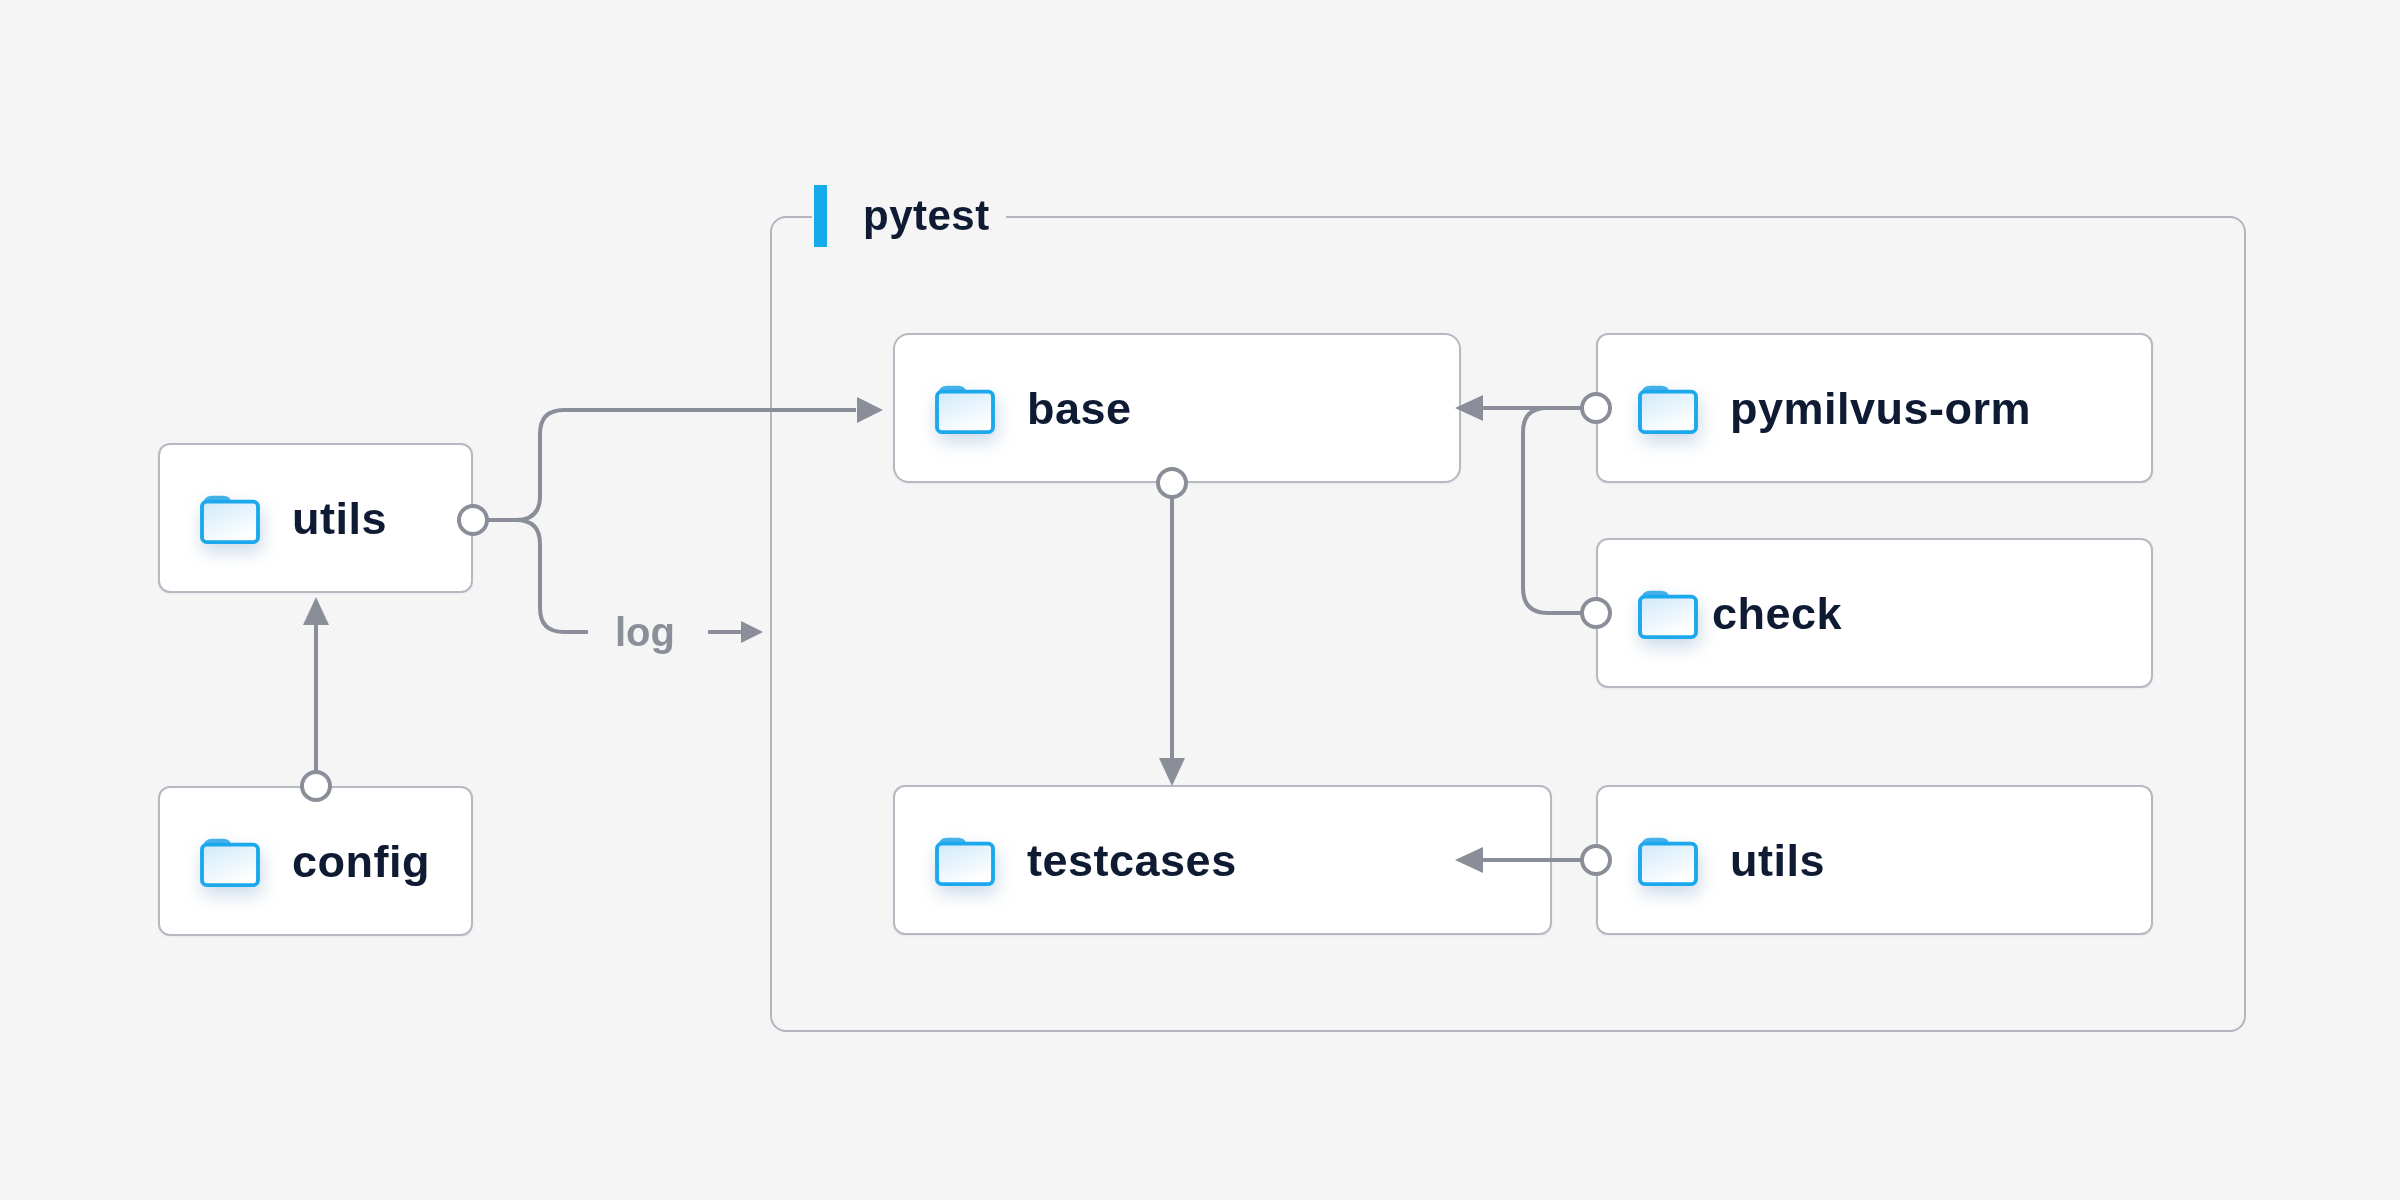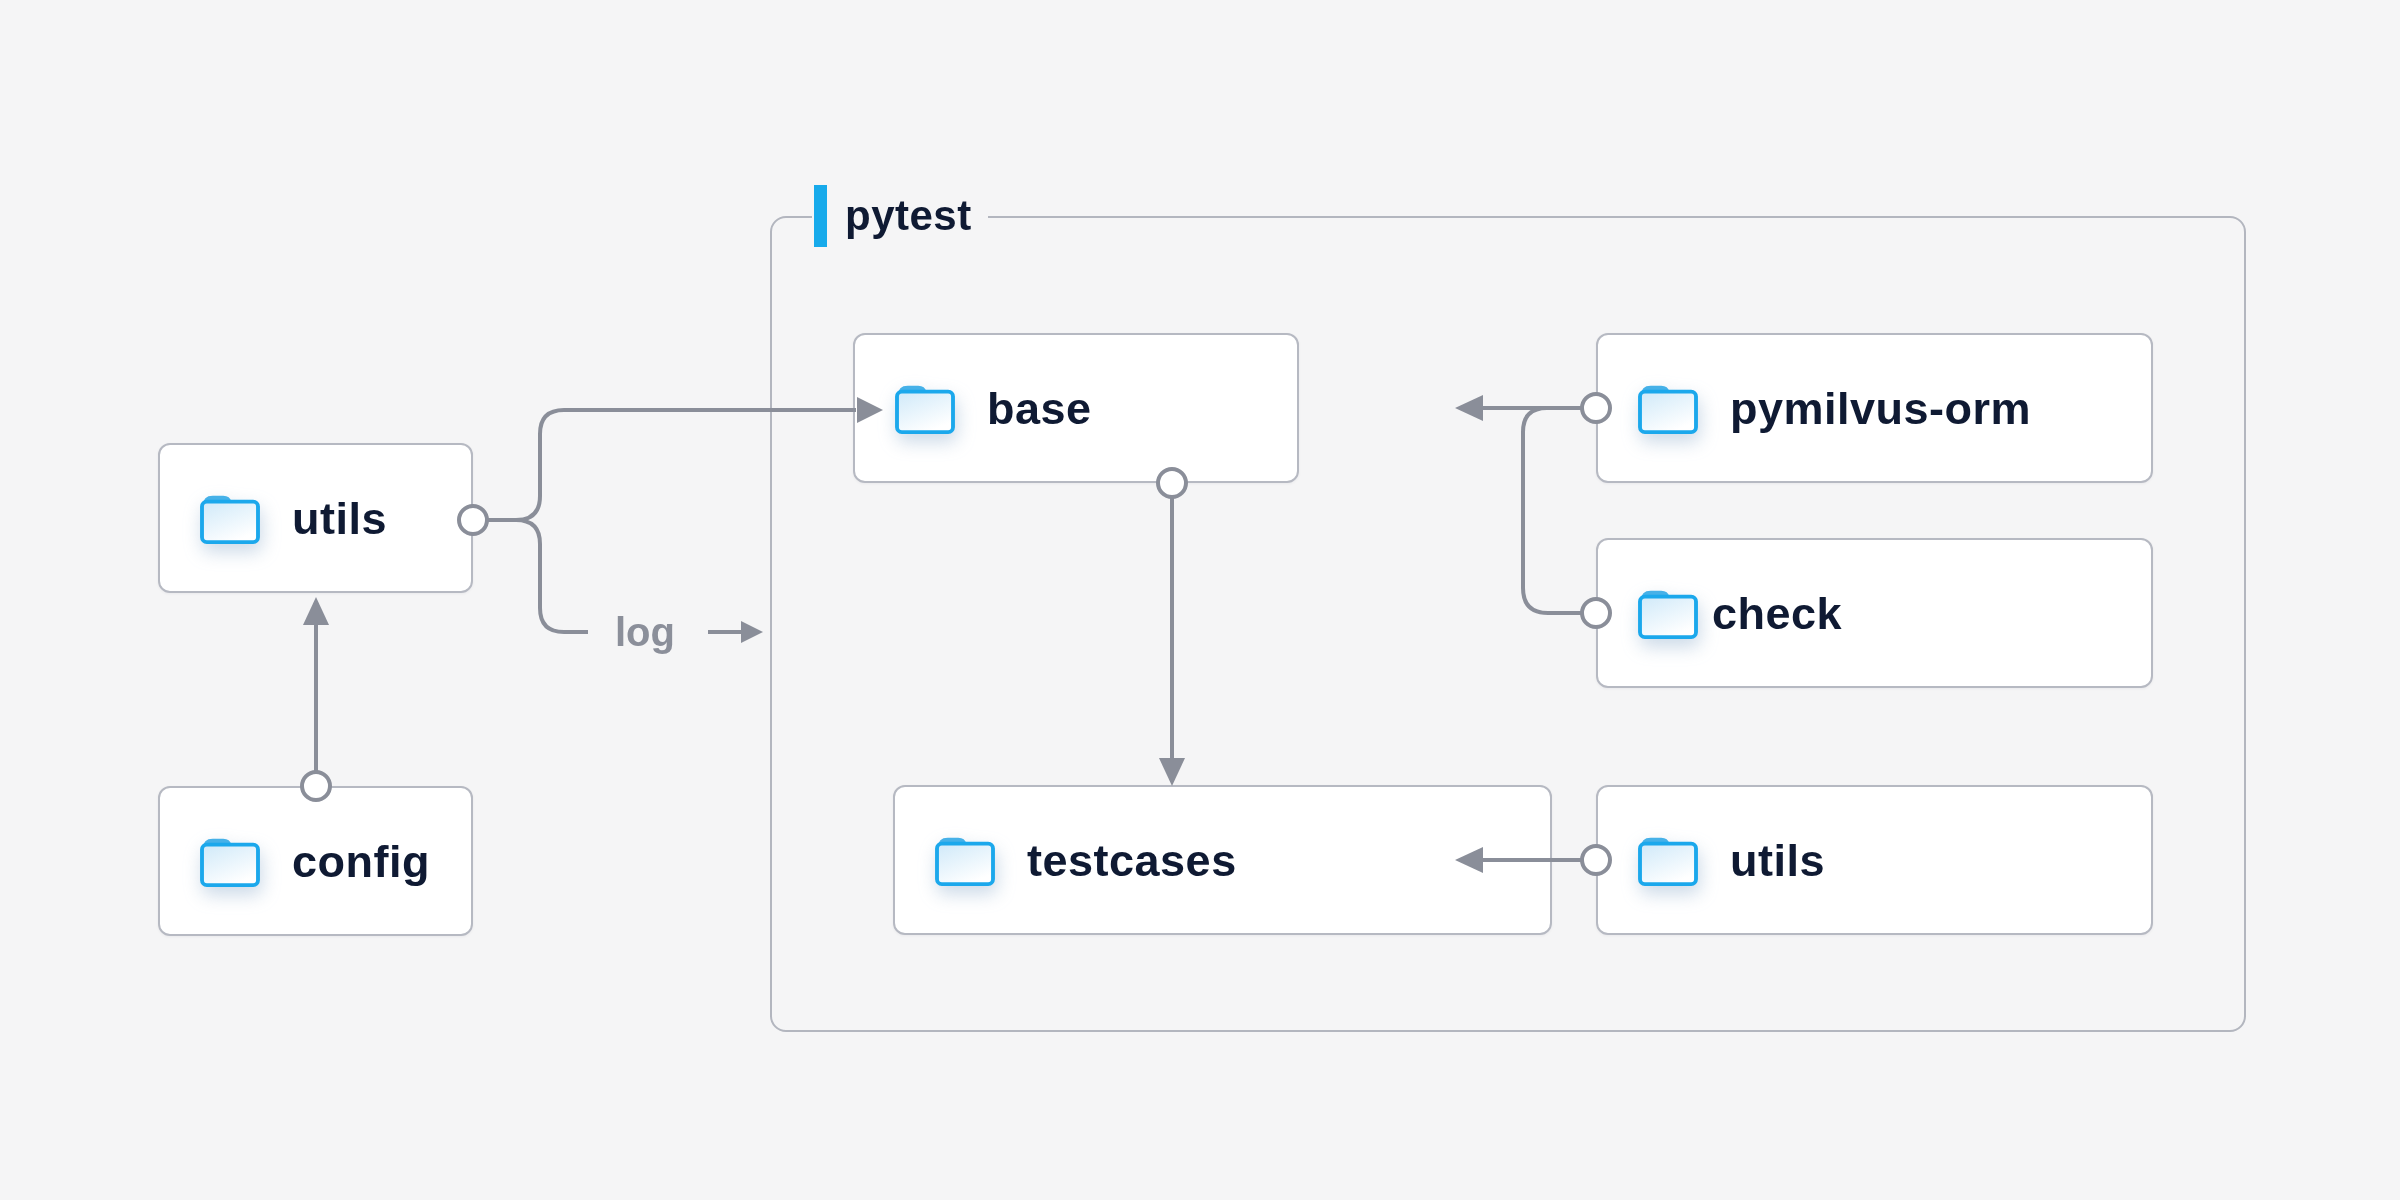--- a/index.html
+++ b/index.html
@@ -19,21 +19,21 @@
     border: 2.5px solid #b3b6bf;
     border-radius: 16px;
     box-sizing: border-box;
   }
   .group-label {
     position: absolute;
     left: 812px; top: 185px;
     height: 62px;
     display: flex;
     align-items: center;
-    gap: 18px;
+    gap: 36px;
     background: #f5f5f6;
     padding: 0 16px 0 2px;
   }
   .group-label .bar {
     width: 13px; height: 62px;
     background: #17aaeb;
   }
   .group-label .txt {
     font-size: 42px;
     font-weight: 700;
@@ -59,21 +59,21 @@
     font-size: 45px;
     font-weight: 700;
     color: #0f1a33;
     letter-spacing: 0.5px;
     line-height: 1;
     white-space: nowrap;
   }
   .folder { display: inline-flex; filter: drop-shadow(2px 8px 9px rgba(110,150,190,0.35)); }
   .n-utils     { left: 158px;  top: 443px; width: 315px; }
   .n-config    { left: 158px;  top: 786px; width: 315px; }
-  .n-base      { left: 853px;  top: 333px; width: 446px; }
+  .n-base      { left: 893px;  top: 333px; width: 568px; border-radius: 16px; }
   .n-pymilvus  { left: 1596px; top: 333px; width: 557px; align-items: center; }
   .n-check     { left: 1596px; top: 538px; width: 557px; gap: 12px; }
   .n-testcases { left: 893px;  top: 785px; width: 659px; }
   .n-common    { left: 1596px; top: 785px; width: 557px; }
   
   .edges {
     position: absolute;
     left: 0; top: 0;
     pointer-events: none;
   }

